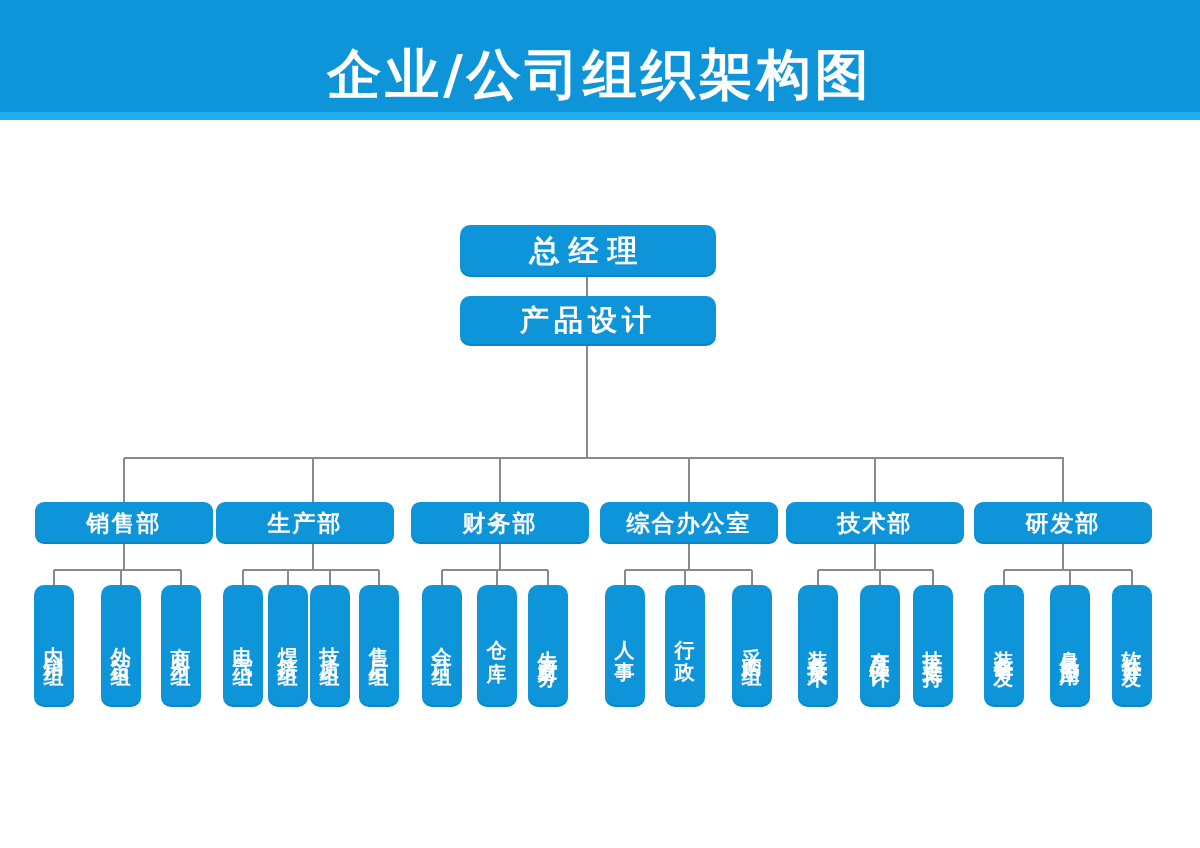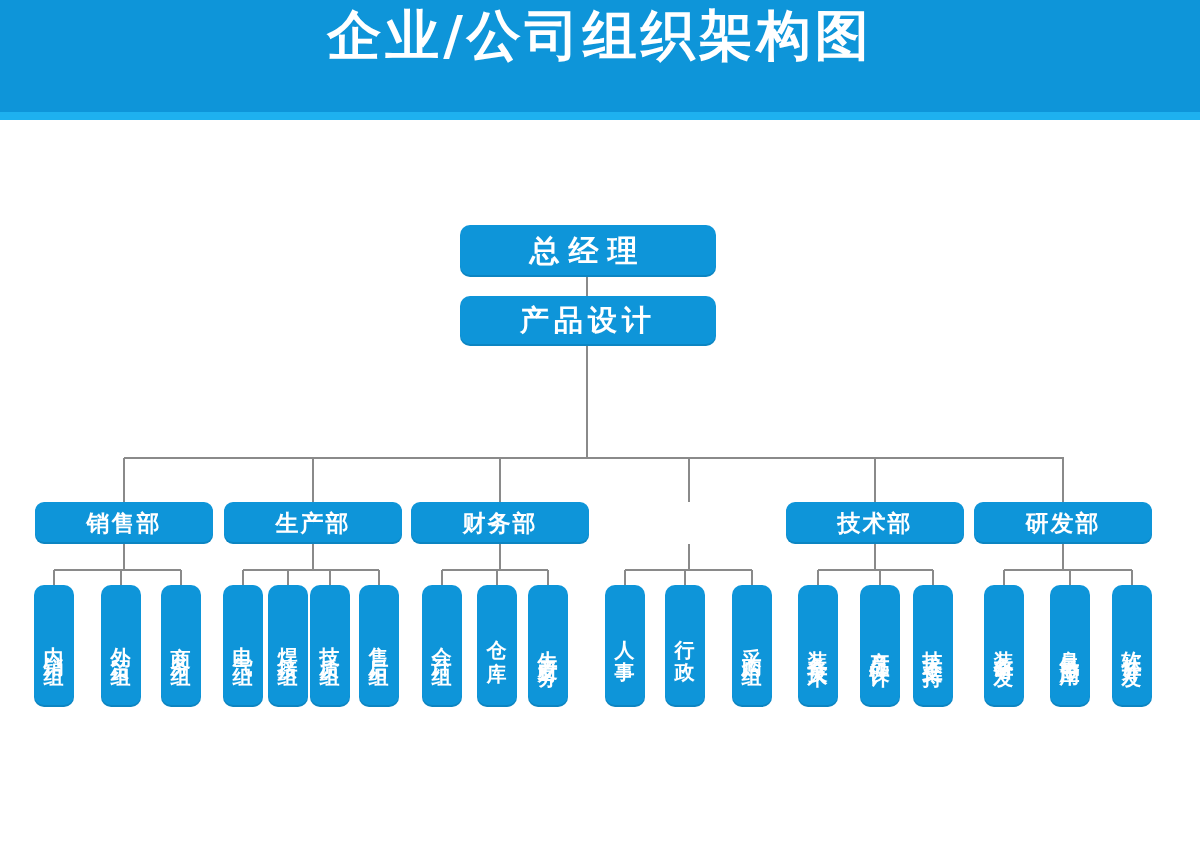--- a/index.html
+++ b/index.html
@@ -4,21 +4,21 @@
 <style>
   :root{
     --banner:#0e95d9; --banner-strip:#1eb1ef; --primary:#0e95d9;
     --line:#8a8a8a; --node-text:#ffffff; --background:#ffffff;
   }
   html,body{margin:0;padding:0;background:var(--background);}
   body{font-family:"DejaVu Sans","Liberation Sans",sans-serif;}
   .canvas{position:relative;width:1200px;height:848px;background:var(--background);overflow:hidden;}
 
   .banner{position:absolute;left:0;top:0;width:1200px;height:112px;background:var(--banner);
-          display:flex;align-items:flex-start;justify-content:center;}
+          display:flex;align-items:flex-end;justify-content:center;}
   .banner h1{margin:0;color:#fff;font-size:54px;font-weight:900;letter-spacing:4px;}
   .banner-strip{position:absolute;left:0;top:112px;width:1200px;height:8px;background:var(--banner-strip);}
 
   .chart{position:absolute;left:0;top:120px;width:1200px;height:728px;}
   
 
   .node{position:absolute;background:var(--primary);color:var(--node-text);
         display:flex;align-items:center;justify-content:center;font-weight:bold;
         box-shadow:inset 0 -2px 0 rgba(0,0,0,0.10);}
   .lvl1{width:256px;height:52px;border-radius:10px;font-size:30px;letter-spacing:9px;}
@@ -87,22 +87,23 @@
     <i class="ln v" style="left:1062px;top:424px;height:26px"></i>
     <i class="ln h" style="left:1004px;top:449px;width:128px"></i>
     <i class="ln v" style="left:1003px;top:450px;height:16px"></i>
     <i class="ln v" style="left:1069px;top:450px;height:16px"></i>
     <i class="ln v" style="left:1131px;top:450px;height:16px"></i>
 
     <div class="node lvl1" style="left:460px;top:105px">总经理</div>
     <div class="node lvl2" style="left:460px;top:176px">产品设计</div>
 
     <div class="node dept" style="left:35px;top:382px">销售部</div>
-    <div class="node dept" style="left:224px;top:382px">生产部</div>
+    <div class="node dept" style="left:216px;top:382px">生产部</div>
     <div class="node dept" style="left:411px;top:382px">财务部</div>
+    <div class="node dept" style="left:600px;top:382px">综合办公室</div>
     <div class="node dept" style="left:974px;top:382px">研发部</div>
     <div class="node dept" style="left:786px;top:382px">技术部</div>
 
     <div class="node sub" style="left:34px;top:465px">
         <span class="vlabel" style="letter-spacing: 0.5em;">内销组</span>
       </div>
     <div class="node sub" style="left:101px;top:465px">
         <span class="vlabel" style="letter-spacing: 0.5em;">外贸组</span>
       </div>
     <div class="node sub" style="left:161px;top:465px">

